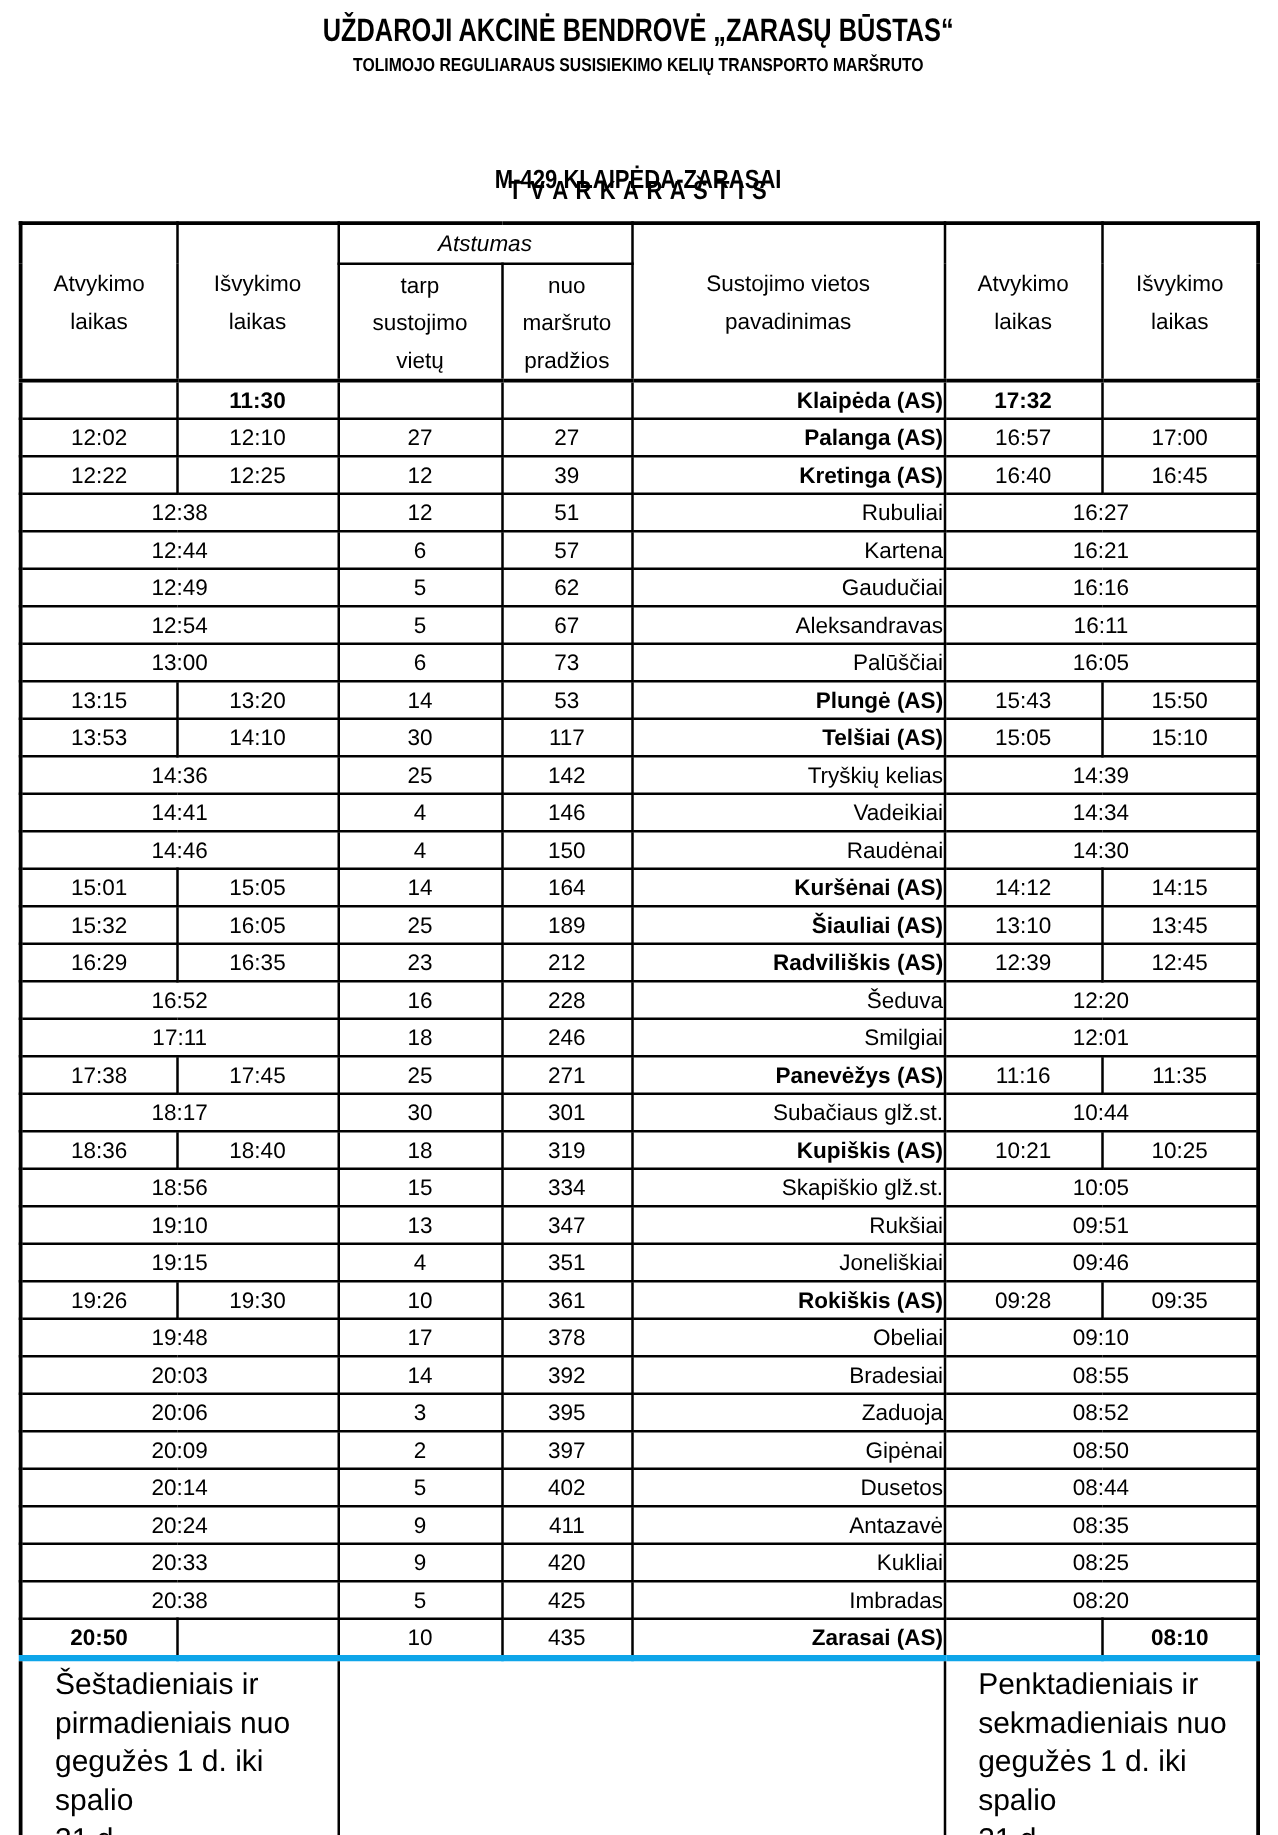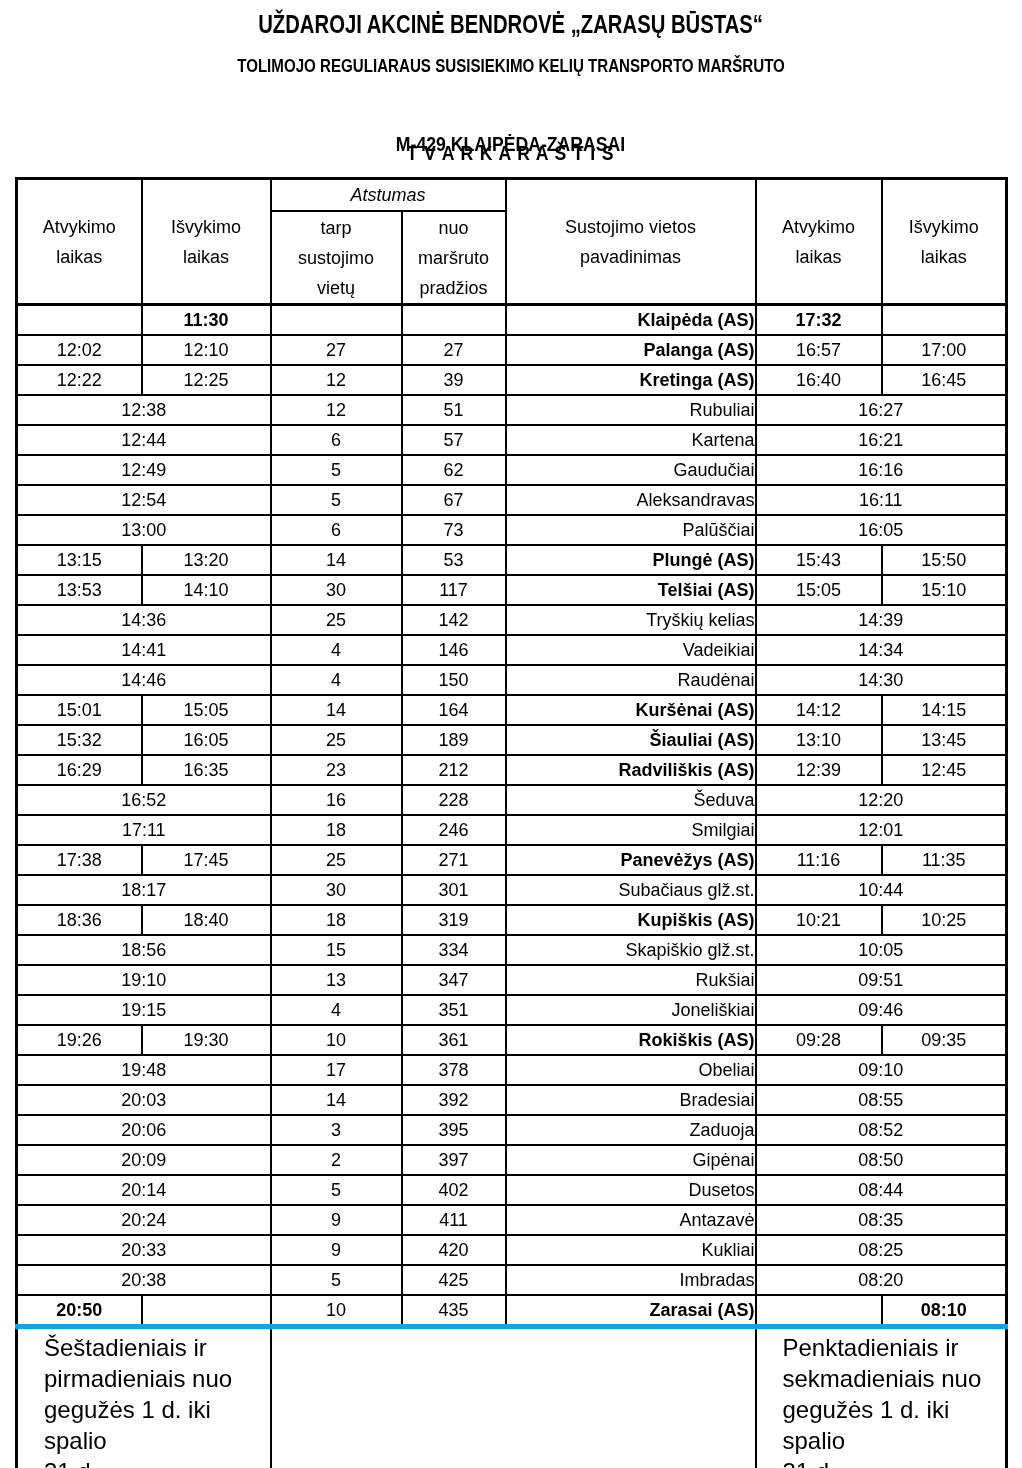--- a/index.html
+++ b/index.html
@@ -2,21 +2,21 @@
 <html><head>
 <meta charset="utf-8">
 <style>
   html,body{margin:0;padding:0;background:#ffffff;}
   .page{position:relative;width:1022px;height:1468px;background:#fff;
         font-family:"Liberation Sans",sans-serif;color:#000;overflow:hidden;}
   .title-line{position:absolute;left:0;width:100%;text-align:center;font-weight:bold;white-space:nowrap;}
   .title-line .condense{display:inline-block;transform:scaleX(0.84);transform-origin:50% 50%;}
   .t1{top:9px;font-size:26px;}
   .t1 .condense{transform:scaleX(0.78);}
-  .t2{top:56px;font-size:18px;text-decoration:underline;}
+  .t2{top:44px;font-size:15px;text-decoration:underline;}
   .t3{top:88px;font-size:21px;margin-top:44px;}
   .t4{top:116px;font-size:21px;letter-spacing:1px;margin-top:25px;}
 
   table.tt{position:absolute;left:15px;top:177px;width:992px;
            border-collapse:collapse;table-layout:fixed;border:3px solid #000;}
   .tt th,.tt td{border:2px solid #000;padding:0;}
   .tt th{font-weight:normal;font-size:18px;line-height:30px;text-align:center;
          vertical-align:middle;white-space:pre-line;}
   .tt thead tr.h1 th.group{height:28px;font-style:italic;}
   .tt thead tr.h2 th{height:91px;}

